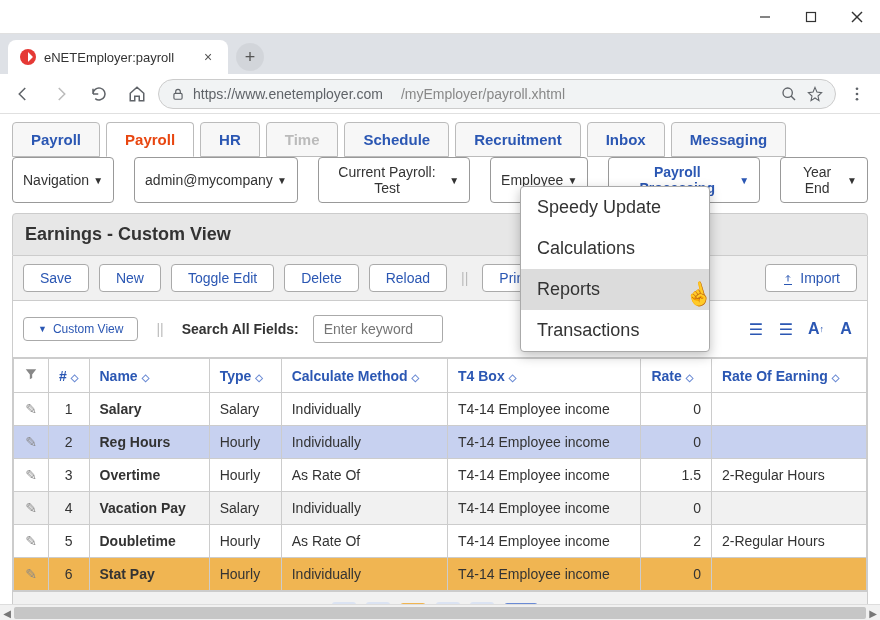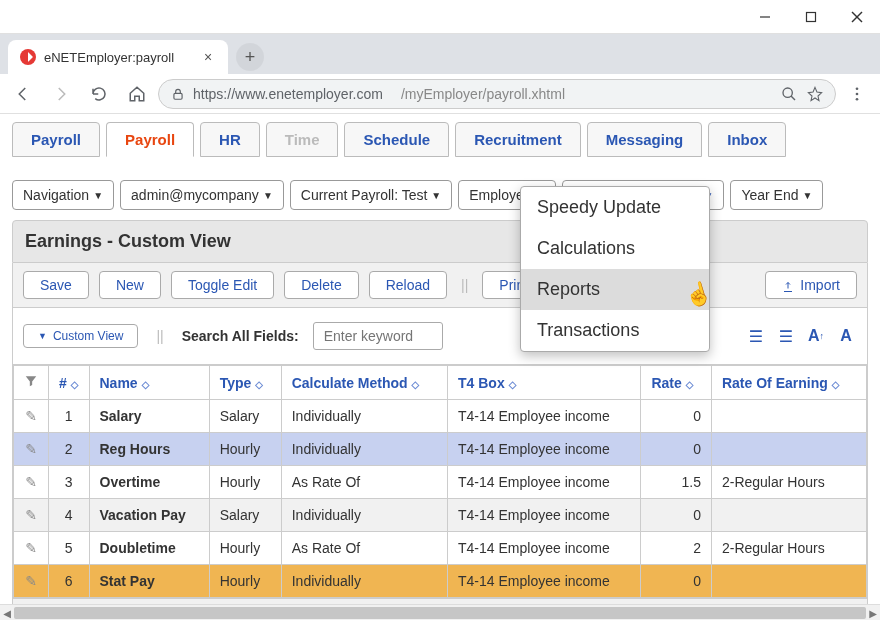--- a/index.html
+++ b/index.html
@@ -32,21 +32,21 @@
   
   .page { padding: 8px 12px 0 12px; position: relative; height: calc(620px - 34px - 40px - 40px); overflow: hidden; }
   
   
   .nav-tabs { display: flex; gap: 6px; }
   .nav-tab { padding: 8px 18px; border: 1px solid #bbb; border-radius: 4px 4px 0 0; background: #f7f7f7; color: #2b57b3; font-weight: 700; font-size: 15px; cursor: pointer; }
   .nav-tab.active { background: #fff; border-bottom-color: #fff; color: #e84610; }
   .nav-tab.disabled { color: #bbb; }
   
   
-  .drop-bar { display: flex; gap: 6px; margin: 23px 0 10px; }
+  .drop-bar { display: flex; gap: 20px; margin: 0 0 10px; text-align: center; }
   .drop-btn { padding: 6px 10px; border: 1px solid #999; border-radius: 4px; background: #fff; font-size: 14px; cursor: pointer; display: flex; align-items: center; gap: 4px; }
   .drop-btn.highlight { color: #2b57b3; font-weight: 600; }
   .caret-down { font-size: 10px; }
   
   
   .section-title { background: #e7e7e7; padding: 10px 12px; border: 1px solid #ccc; border-radius: 4px 4px 0 0; margin-top: 4px; }
   .section-title h2 { font-size: 18px; font-weight: 700; color: #333; }
   
   
   .toolbar-row { background: #f1f1f1; border: 1px solid #ccc; border-top: none; padding: 8px 10px; display: flex; gap: 10px; align-items: center; }
@@ -176,22 +176,22 @@
 
 <div class="page">
 
   <div class="nav-tabs" id="nav-tabs">
       <div class="nav-tab">Payroll</div>
       <div class="nav-tab active">Payroll</div>
       <div class="nav-tab">HR</div>
       <div class="nav-tab disabled">Time</div>
       <div class="nav-tab">Schedule</div>
       <div class="nav-tab">Recruitment</div>
+      <div class="nav-tab">Inbox</div>
       <div class="nav-tab">Messaging</div>
-      <div class="nav-tab">Inbox</div>
     </div>
 
   <div class="drop-bar">
     <div class="drop-btn">
         <span>Navigation</span>
         <span class="caret-down">▼</span>
       </div>
     <div class="drop-btn">
         <span>admin@mycompany</span>
         <span class="caret-down">▼</span>

